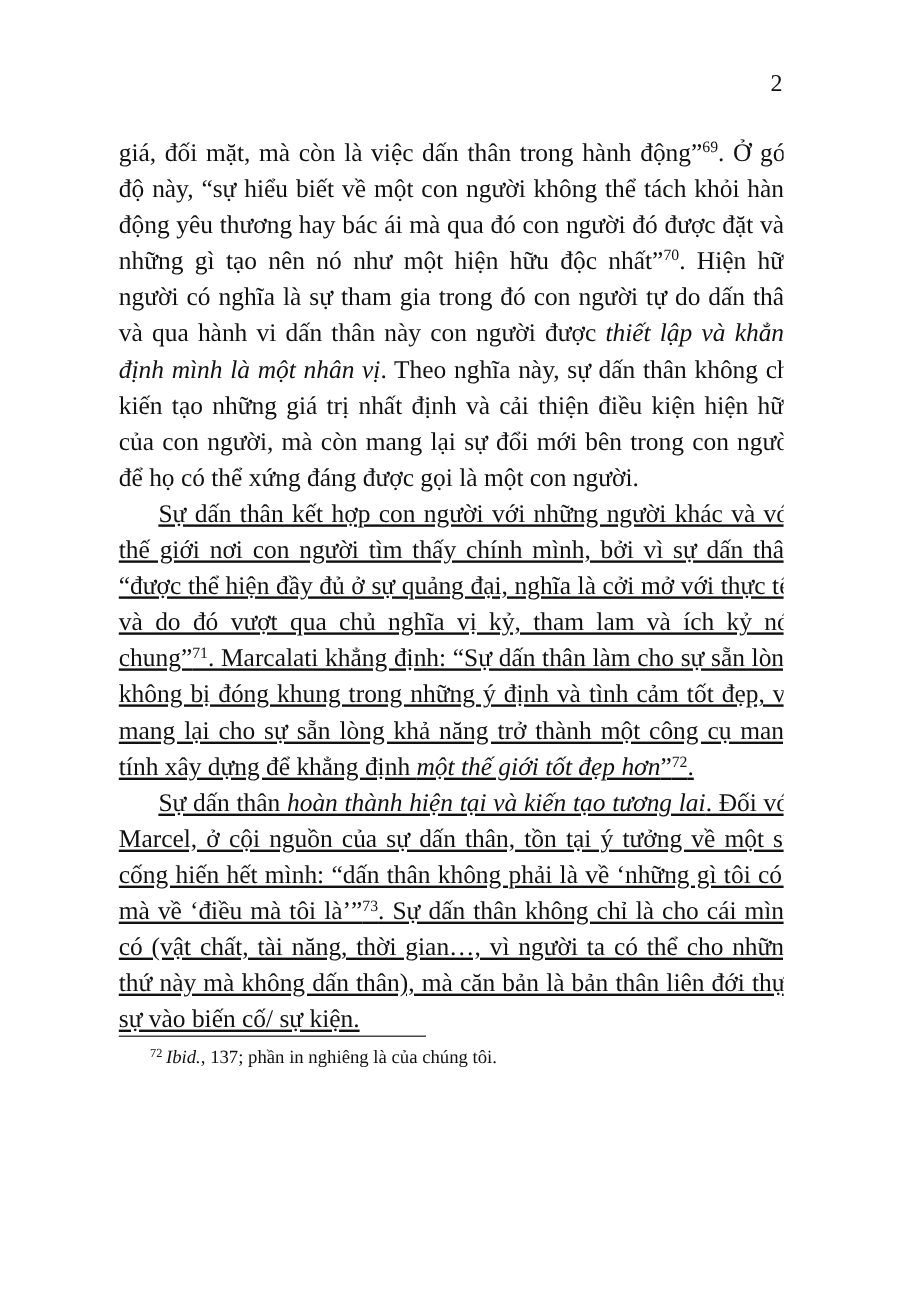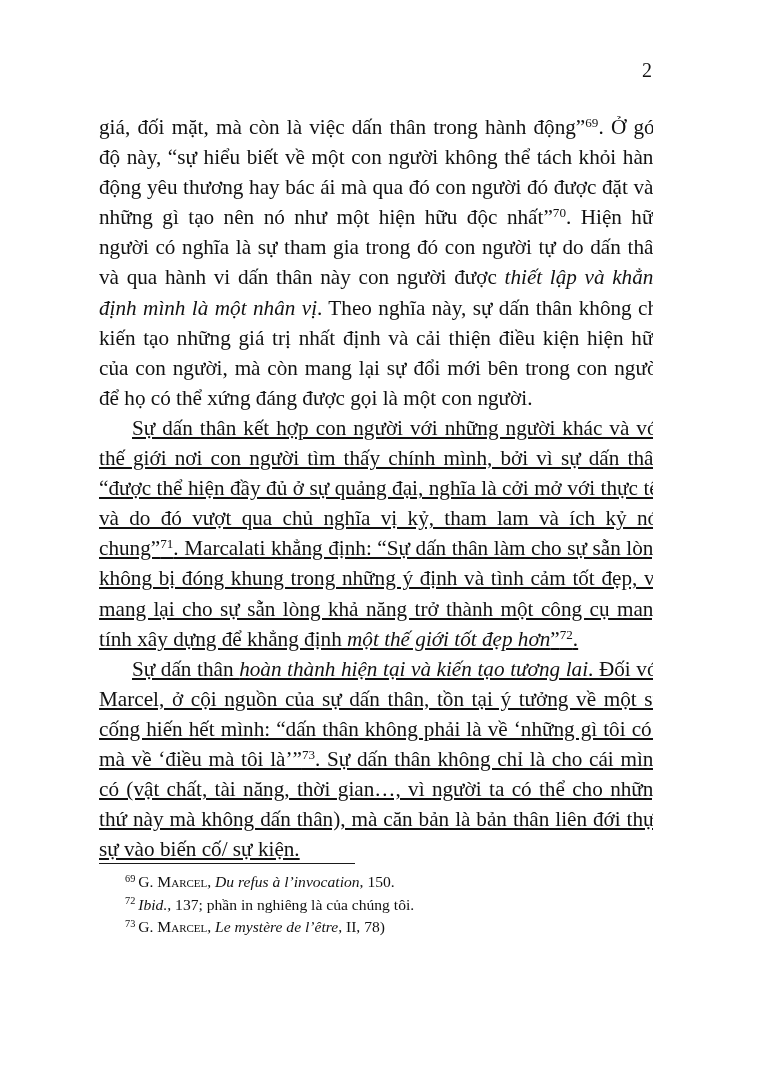--- a/index.html
+++ b/index.html
@@ -99,18 +99,16 @@
 
   <div class="body-block">
       <p class="para"><span>giá, đối mặt, mà còn là việc dấn thân trong hành động”</span><sup>69</sup><span>. Ở góc độ này, “sự hiểu biết về một con người không thể tách khỏi hành động yêu thương hay bác ái mà qua đó con người đó được đặt vào những gì tạo nên nó như một hiện hữu độc nhất”</span><sup>70</sup><span>. Hiện hữu người có nghĩa là sự tham gia trong đó con người tự do dấn thân và qua hành vi dấn thân này con người được </span><i>thiết lập và khẳng định mình là một nhân vị</i><span>. Theo nghĩa này, sự dấn thân không chỉ kiến tạo những giá trị nhất định và cải thiện điều kiện hiện hữu của con người, mà còn mang lại sự đổi mới bên trong con người để họ có thể xứng đáng được gọi là một con người.</span></p>
       <p class="para indent"><span>Sự dấn thân kết hợp con người với những người khác và với thế giới nơi con người tìm thấy chính mình, bởi vì sự dấn thân “được thể hiện đầy đủ ở sự quảng đại, nghĩa là cởi mở với thực tế, và do đó vượt qua chủ nghĩa vị kỷ, tham lam và ích kỷ nói chung”</span><sup>71</sup><span>. Marcalati khẳng định: “Sự dấn thân làm cho sự sẵn lòng không bị đóng khung trong những ý định và tình cảm tốt đẹp, và mang lại cho sự sẵn lòng khả năng trở thành một công cụ mang tính xây dựng để khẳng định </span><i>một thế giới tốt đẹp hơn</i><span>”</span><sup>72</sup><span>.</span></p>
       <p class="para indent"><span>Sự dấn thân </span><i>hoàn thành hiện tại và kiến tạo tương lai</i><span>. Đối với Marcel, ở cội nguồn của sự dấn thân, tồn tại ý tưởng về một sự cống hiến hết mình: “dấn thân không phải là về ‘những gì tôi có’, mà về ‘điều mà tôi là’”</span><sup>73</sup><span>. Sự dấn thân không chỉ là cho cái mình có (vật chất, tài năng, thời gian…, vì người ta có thể cho những thứ này mà không dấn thân), mà căn bản là bản thân liên đới thực sự vào biến cố/ sự kiện.</span></p>
     </div>
 
   <div class="fn-rule"></div>
 
   <div class="footnotes">
-      <p class="fn"><sup>69</sup><span>G. </span><span class="sc">Marcel</span><span>, </span><i>Du refus à l’invocation</i><span>, 150.</span></p>
       <p class="fn"><sup>72</sup><i>Ibid.</i><span>, 137; phần in nghiêng là của chúng tôi.</span></p>
-      <p class="fn"><sup>73</sup><span>G. </span><span class="sc">Marcel</span><span>, </span><i>Le mystère de l’être</i><span>, II, 78)</span></p>
     </div>
 
 </div>
 
 </body></html>

